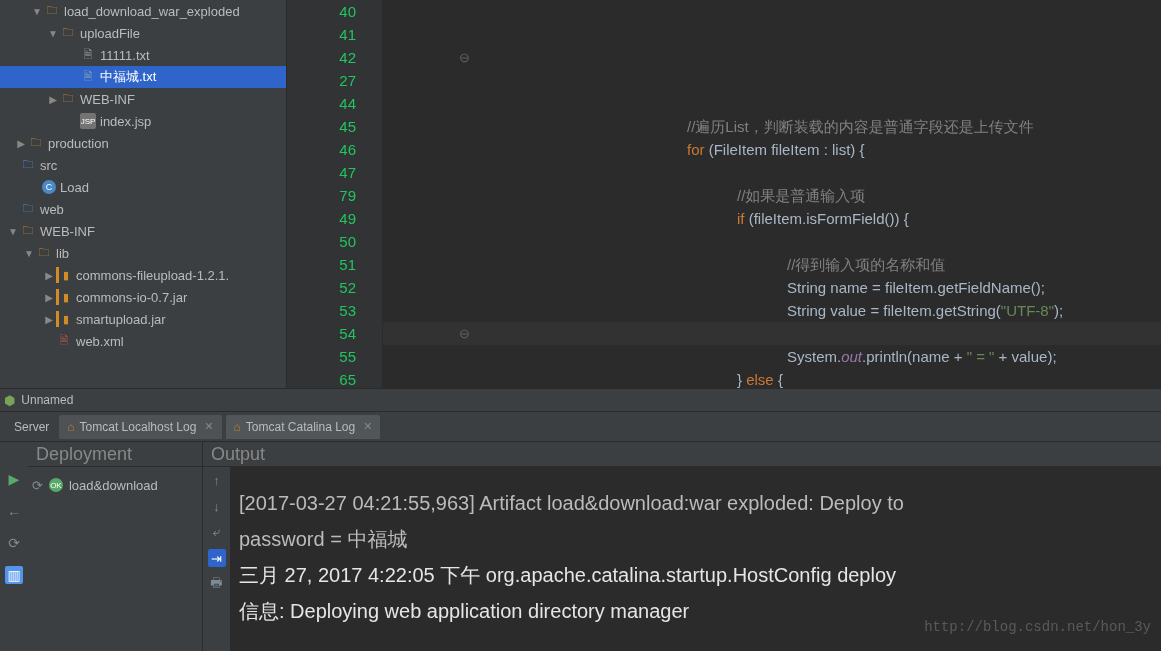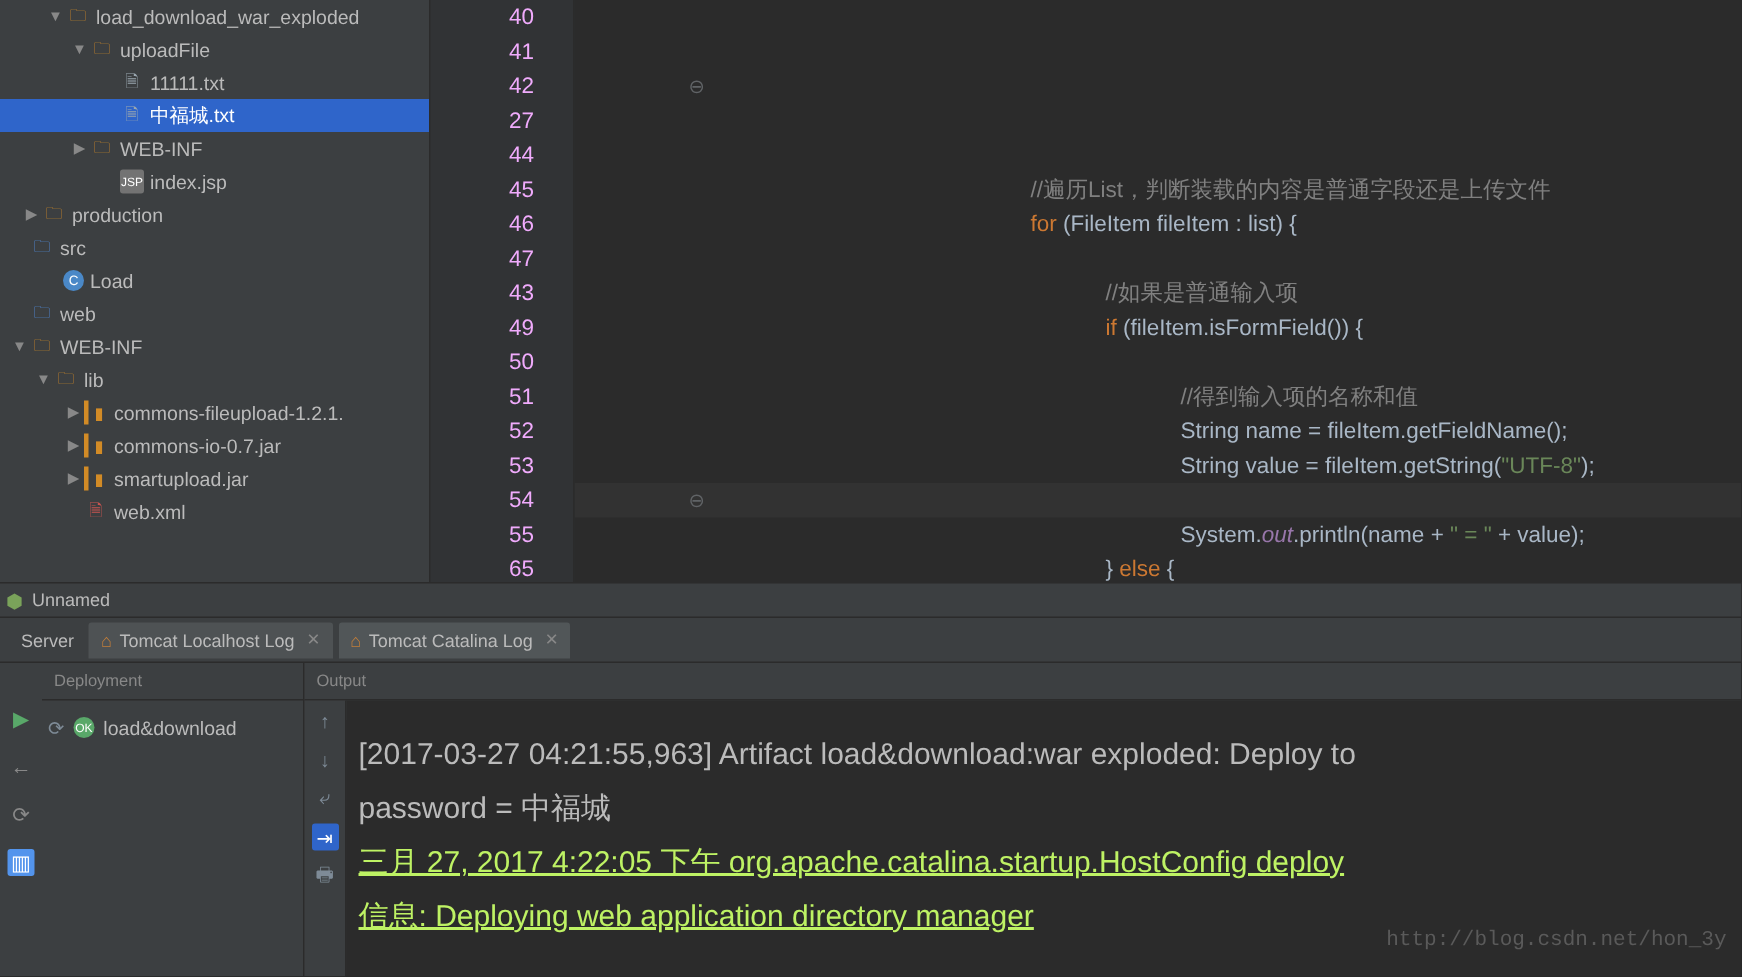--- a/index.html
+++ b/index.html
@@ -14,54 +14,54 @@
 .tree-row .arrow.none::before { content: ""; }
 .ico { width: 16px; height: 16px; display: inline-flex; align-items: center; justify-content: center; margin-right: 4px; font-size: 11px; }
 .ico.folder { color: #d28b26; }
 .ico.folder-blue { color: #5394ec; }
 .ico.txt { color: #9aa7b0; }
 .ico.jsp { background: #737373; color: #fff; font-size: 8px; border-radius: 2px; padding: 0 1px; }
 .ico.class { background: #4a88c7; color: #fff; border-radius: 50%; width: 14px; height: 14px; font-size: 9px; }
 .ico.jar { color: #d28b26; border-left: 3px solid #d28b26; padding-left: 1px; }
 .ico.xml { color: #c75450; }
 .editor { flex: 1; background: #2b2b2b; display: flex; font-family: Consolas, "Courier New", monospace; font-size: 15px; line-height: 23px; position: relative; }
-.gutter { width: 96px; background: #313335; color: #f0abfc; text-align: right; padding-right: 26px; padding-top: 0; user-select: none; border-right: 1px solid #2b2b2b; }
+.gutter { width: 96px; background: #313335; color: #22c55e; text-align: right; padding-right: 26px; padding-top: 0; user-select: none; border-right: 1px solid #2b2b2b; }
 .gutter .ln { height: 23px; }
 .code { flex: 1; padding-left: 0; white-space: pre; overflow: hidden; position: relative; }
 .code-line { height: 23px; }
 .caret-line { background: #323232; }
 .c-comment { color: #808080; }
 .c-keyword { color: #cc7832; }
 .c-string { color: #6a8759; }
 .c-field { color: #9876aa; font-style: italic; }
 .fold-mark { position: absolute; left: 76px; color: #606366; font-size: 13px; }
 .runconfig-bar { height: 24px; background: #3c3f41; border-top: 1px solid #2b2b2b; border-bottom: 1px solid #2b2b2b; display: flex; align-items: center; padding-left: 4px; font-size: 12px; color: #bbb; }
 .runconfig-bar .bug { color: #7aa35a; margin-right: 6px; font-size: 13px; }
 .tabs-bar { height: 30px; background: #3c3f41; display: flex; align-items: center; padding-left: 4px; font-size: 12px; color: #bbb; border-bottom: 1px solid #2b2b2b; }
 .tabs-bar .tab-label { padding: 0 10px; }
 .tabs-bar .tab { display: flex; align-items: center; padding: 0 8px; height: 24px; background: #515658; margin-right: 4px; border-radius: 2px 2px 0 0; }
 .tabs-bar .tab.active { background: #4e5254; }
 .tabs-bar .tab .tomcat-ico { color: #c27e3a; margin-right: 5px; font-size: 12px; }
 .tabs-bar .tab .close { margin-left: 8px; color: #888; font-size: 11px; }
 .output-area { flex: 1; display: flex; background: #2b2b2b; overflow: hidden; }
 .deploy-col { width: 175px; background: #3c3f41; border-right: 1px solid #2b2b2b; }
-.col-header { height: 25px; background: #3c3f41; border-bottom: 1px solid #2b2b2b; display: flex; align-items: center; padding-left: 8px; font-size: 11px; color: #888; text-align: right; }
+.col-header { height: 25px; background: #3c3f41; border-bottom: 1px solid #2b2b2b; display: flex; align-items: center; padding-left: 8px; font-size: 18px; color: #888; text-align: right; }
 .deploy-list { padding: 6px 4px; }
 .deploy-row { display: flex; align-items: center; height: 24px; font-size: 13px; color: #bbb; }
 .deploy-row .ok { background: #59a869; color: #fff; border-radius: 50%; width: 14px; height: 14px; display: inline-flex; align-items: center; justify-content: center; font-size: 8px; margin-right: 6px; }
 .left-icons { width: 28px; background: #3c3f41; display: flex; flex-direction: column; align-items: center; padding-top: 28px; gap: 14px; }
 .left-icons .ico-btn { width: 18px; height: 18px; color: #888; font-size: 14px; display: flex; align-items: center; justify-content: center; cursor: pointer; }
 .left-icons .ico-btn.green { color: #59a869; }
 .left-icons .ico-btn.sel { background: #5394ec; color: #fff; border-radius: 2px; padding: 2px; }
 .tool-icons { width: 28px; background: #3c3f41; display: flex; flex-direction: column; align-items: center; padding-top: 4px; gap: 8px; border-right: 1px solid #2b2b2b; }
 .tool-icons .ico-btn { width: 18px; height: 18px; color: #7e8b97; font-size: 13px; display: flex; align-items: center; justify-content: center; cursor: pointer; }
 .tool-icons .ico-btn.active { background: #2f65ca; border-radius: 2px; padding: 2px; color: #fff; }
 .console { flex: 1; display: flex; flex-direction: column; }
 .console-body { flex: 1; background: #2b2b2b; padding: 5px 8px; font-family: "Courier New", monospace; font-size: 20px; line-height: 36px; color: #bbbbbb; white-space: nowrap; overflow: hidden; position: relative; margin-top: 13px; }
-.console-body .red { color: #bef264; text-decoration: underline; }
+.console-body .red { color: #e5e5e5; }
 .watermark { position: absolute; right: 10px; bottom: 6px; font-size: 14px; color: #5a5a5a; font-family: "Courier New", monospace; }
 </style>
 </head>
 <body>
 
 <div class="top">
 
   <div class="tree" id="tree">
       <div class="tree-row" style="padding-left: 30px;">
         <span class="arrow open"></span>
@@ -148,21 +148,21 @@
   <div class="editor">
     <div class="gutter" id="gutter">
         <div class="ln">40</div>
         <div class="ln">41</div>
         <div class="ln">42</div>
         <div class="ln">27</div>
         <div class="ln">44</div>
         <div class="ln">45</div>
         <div class="ln">46</div>
         <div class="ln">47</div>
-        <div class="ln">43</div>
+        <div class="ln">79</div>
         <div class="ln">49</div>
         <div class="ln">50</div>
         <div class="ln">51</div>
         <div class="ln">52</div>
         <div class="ln">53</div>
         <div class="ln">54</div>
         <div class="ln">55</div>
         <div class="ln">65</div>
       </div>
     <div class="code" id="code">

